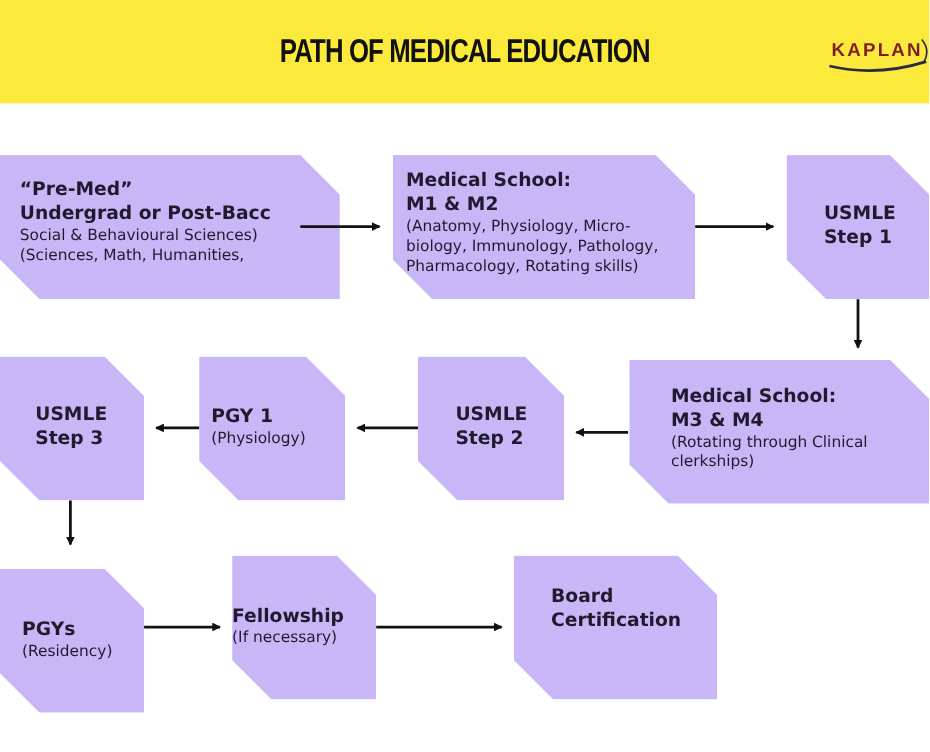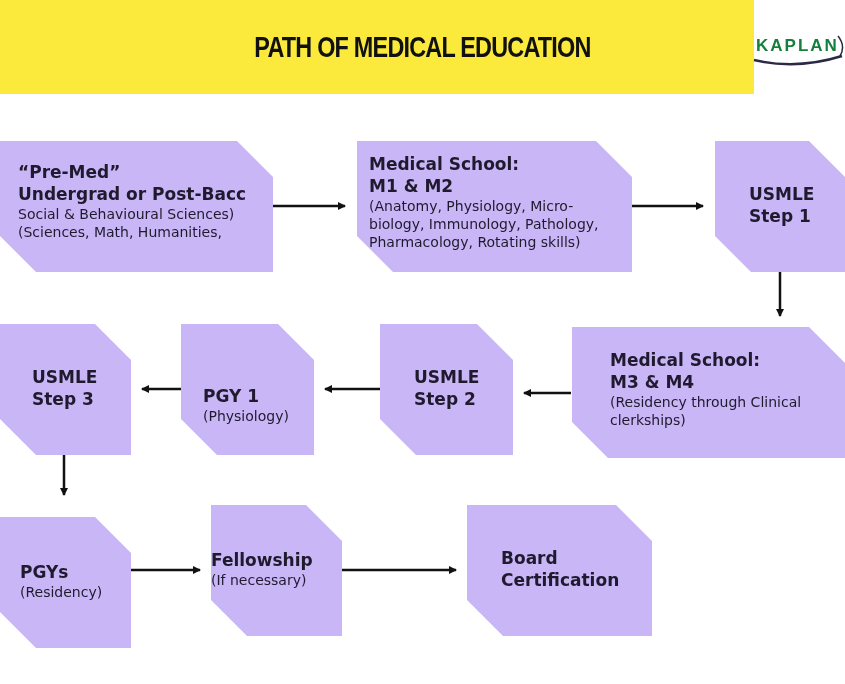--- a/index.html
+++ b/index.html
@@ -1,24 +1,24 @@
 <!DOCTYPE html>
 <html><head>
 <meta charset="utf-8">
 <style>
   html, body { margin: 0; padding: 0; }
   body { width: 845px; height: 684px; position: relative; background: #ffffff; overflow: hidden;
          font-family: "DejaVu Sans", sans-serif; color: #1f1a2e; }
-  .header { position: absolute; left: 0; top: 0; width: 754px; height: 94px; background: #fbe93b; }
+  .header { position: absolute; left: 0; top: 0; width: 845px; height: 94px; background: #fbe93b; }
   .title { position: absolute; left: 0; width: 845px; top: 30px; text-align: center;
            font-family: "Liberation Sans", sans-serif; font-weight: 700; font-size: 30px;
            letter-spacing: -1px; transform: scaleX(0.78); color: #111; }
   .logo { position: absolute; left: 752px; top: 34px; width: 93px; height: 34px; }
   .logo-text { position: absolute; left: 4px; top: 2px; font-family: "Liberation Sans", sans-serif;
-               font-size: 17px; letter-spacing: 2px; color: #15803d; font-weight: 700; }
+               font-size: 17px; letter-spacing: 2px; color: #7f1d1d; font-weight: 700; }
   .logo svg { position: absolute; left: 0; top: 0; }
   .box { position: absolute; background: #c9b6f7; box-sizing: border-box; }
   .clip { clip-path: polygon(0 0, calc(100% - 36px) 0, 100% 36px, 100% 100%, 36px 100%, 0 calc(100% - 36px)); }
   .box .content { position: absolute; }
   .h { font-weight: 600; font-size: 17px; line-height: 22px; }
   .s { font-size: 14px; line-height: 18px; font-weight: 400; }
   .arrow { position: absolute; }
 </style>
 </head>
 <body>
@@ -27,21 +27,21 @@
   <div class="title">PATH OF MEDICAL EDUCATION</div>
   <div class="logo">
     <span class="logo-text">KAPLAN</span>
     <svg width="93" height="34">
       <path d="M2 26 Q 45 36 90 22" stroke="#2a2a45" stroke-width="2.5" fill="none"></path>
       <path d="M86 2 Q 94 12 88 22" stroke="#2a2a45" stroke-width="1.5" fill="none"></path>
     </svg>
   </div>
 </div>
 
-<div class="box clip" style="left:0;top:141px;width:273px;height:131px;padding-left:16px;">
+<div class="box clip" style="left:0;top:141px;width:309px;height:131px;padding-left:16px;">
   <div class="content" style="left:18px;top:20px;">
     <div class="h">“Pre-Med”</div>
     <div class="h">Undergrad or Post-Bacc</div>
     <div class="s">Social &amp; Behavioural Sciences)</div>
     <div class="s">(Sciences, Math, Humanities,</div>
   </div>
 </div>
 <div class="box clip" style="left:357px;top:141px;width:275px;height:131px;">
   <div class="content" style="left:12px;top:12px;">
     <div class="h">Medical School:</div>
@@ -58,54 +58,54 @@
   </div>
 </div>
 
 <div class="box clip" style="left:0;top:324px;width:131px;height:131px;">
   <div class="content" style="left:32px;top:42px;">
     <div class="h">USMLE</div>
     <div class="h">Step 3</div>
   </div>
 </div>
 <div class="box clip" style="left:181px;top:324px;width:133px;height:131px;">
-  <div class="content" style="left:22px;top:44px;margin-top:17px;">
+  <div class="content" style="left:11px;top:44px;">
     <div class="h">PGY 1</div>
     <div class="s">(Physiology)</div>
   </div>
 </div>
 <div class="box clip" style="left:380px;top:324px;width:133px;height:131px;">
   <div class="content" style="left:34px;top:42px;">
     <div class="h">USMLE</div>
     <div class="h">Step 2</div>
   </div>
 </div>
 <div class="box clip" style="left:572px;top:327px;width:273px;height:131px;">
   <div class="content" style="left:38px;top:22px;">
     <div class="h">Medical School:</div>
     <div class="h">M3 &amp; M4</div>
-    <div class="s">(Residency through Clinical</div>
+    <div class="s">(Rotating through Clinical</div>
     <div class="s">clerkships)</div>
   </div>
 </div>
 
 <div class="box clip" style="left:0;top:505px;width:131px;height:131px;margin-top:12px;">
   <div class="content" style="left:20px;top:44px;">
     <div class="h">PGYs</div>
     <div class="s">(Residency)</div>
   </div>
 </div>
 <div class="box clip" style="left:211px;top:505px;width:131px;height:131px;">
   <div class="content" style="left:0;width:131px;top:44px;text-align:left;">
     <div class="h">Fellowship</div>
     <div class="s">(If necessary)</div>
   </div>
 </div>
 <div class="box clip" style="left:467px;top:505px;width:185px;height:131px;">
-  <div class="content" style="left:34px;top:42px;">
+  <div class="content" style="left:34px;top:26px;">
     <div class="h">Board</div>
     <div class="h">Certification</div>
   </div>
 </div>
 
 <svg class="arrow" width="845" height="684" style="left:0;top:0;pointer-events:none;">
   <defs>
     <marker id="ah" markerWidth="8" markerHeight="8" refX="7" refY="4" orient="auto" markerUnits="userSpaceOnUse">
       <path d="M0,0 L8,4 L0,8 Z" fill="#111"></path>
     </marker>

